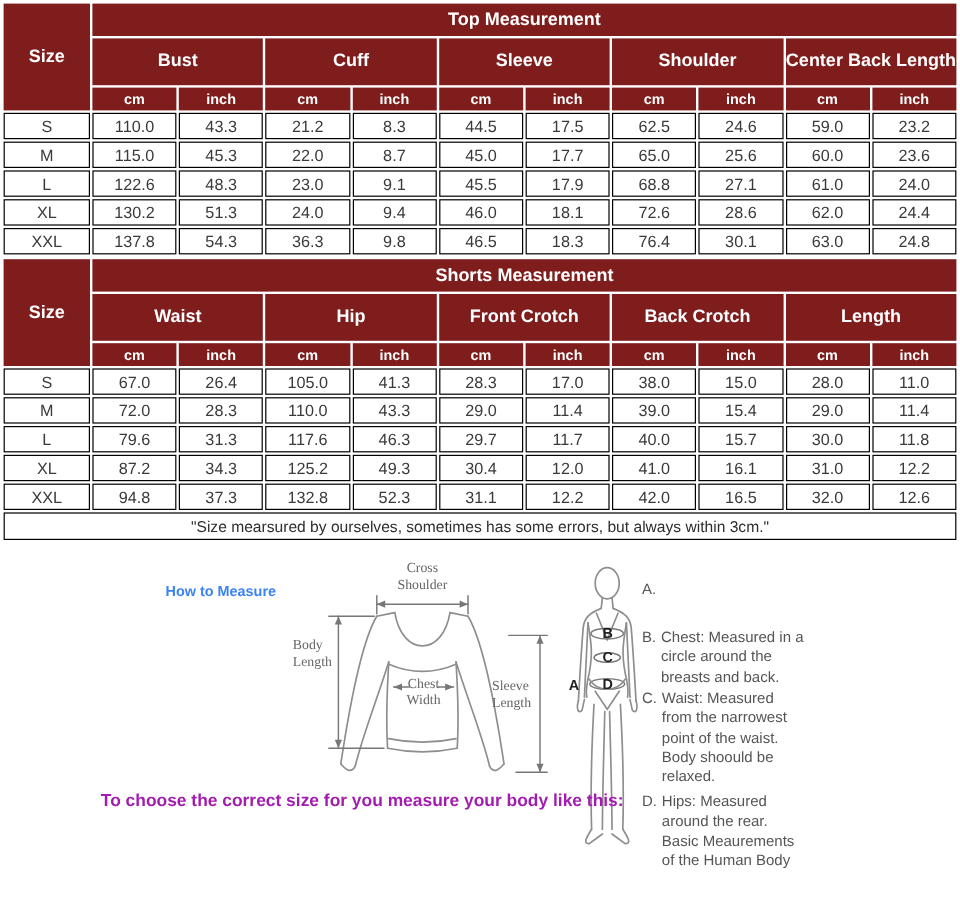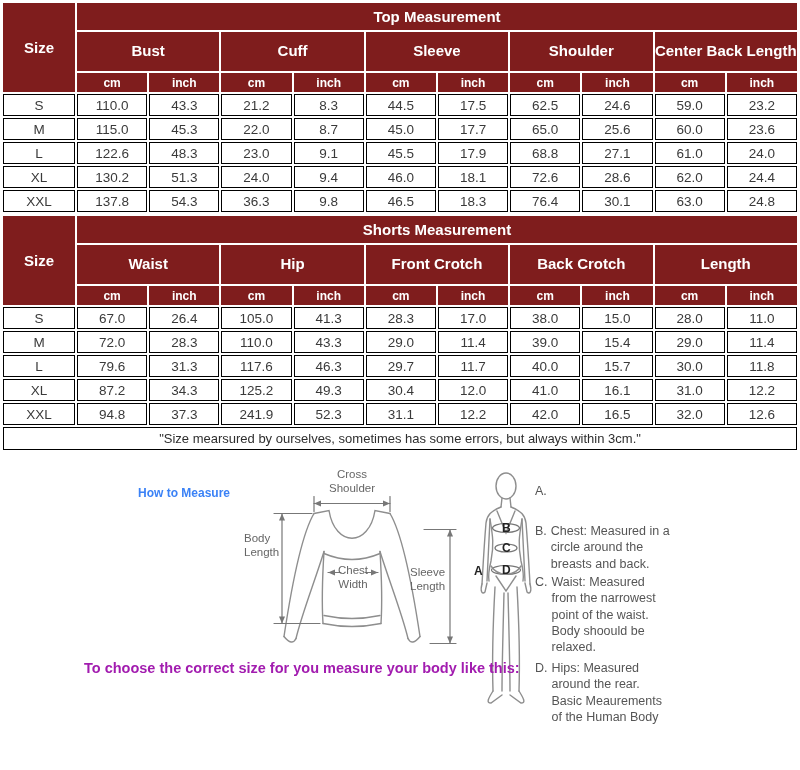--- a/index.html
+++ b/index.html
@@ -46,21 +46,21 @@
   }
   .instruction {
     position:absolute; left:84px; top:207px;
     font-size:14.5px; font-weight:bold; color:#a21caf;
   }
   .pre { white-space:pre-line; }
 
   .shirt-wrap { position:absolute; left:244px; top:16px; width:230px; height:200px; }
   .shirt-wrap svg { position:absolute; left:0; top:0; }
   .diag-label {
-    position:absolute; font-size:11.5px; line-height:1.25; color:#666;
+    position:absolute; font-size:11.5px; line-height:1.25; color:#666;font-family:Liberation Serif, serif;
   }
   .lbl-cross  { left:76px;  top:-2px; width:64px; text-align:center; }
   .lbl-body   { left:0px;   top:62px; width:40px; }
   .lbl-chest  { left:86px;  top:94px; width:46px; text-align:center; }
   .lbl-sleeve { left:166px; top:96px; width:44px; }
 
   .figure-wrap { position:absolute; left:474px; top:18px; width:64px; height:248px; }
 
   .bullets { position:absolute; left:535px; top:0; width:150px; }
   .bullet { position:absolute; display:flex; gap:4px; font-size:12.5px; line-height:1.3; color:#555; }
@@ -268,21 +268,21 @@
           <td class="d-val">12.0</td>
           <td class="d-val">41.0</td>
           <td class="d-val">16.1</td>
           <td class="d-val">31.0</td>
           <td class="d-val">12.2</td>
         </tr>
         <tr>
           <td class="d-size">XXL</td>
           <td class="d-val">94.8</td>
           <td class="d-val">37.3</td>
-          <td class="d-val">241.9</td>
+          <td class="d-val">132.8</td>
           <td class="d-val">52.3</td>
           <td class="d-val">31.1</td>
           <td class="d-val">12.2</td>
           <td class="d-val">42.0</td>
           <td class="d-val">16.5</td>
           <td class="d-val">32.0</td>
           <td class="d-val">12.6</td>
         </tr>
         <tr>
           <td class="d-note" colspan="11">"Size mearsured by ourselves, sometimes has some errors, but always within 3cm."</td>

